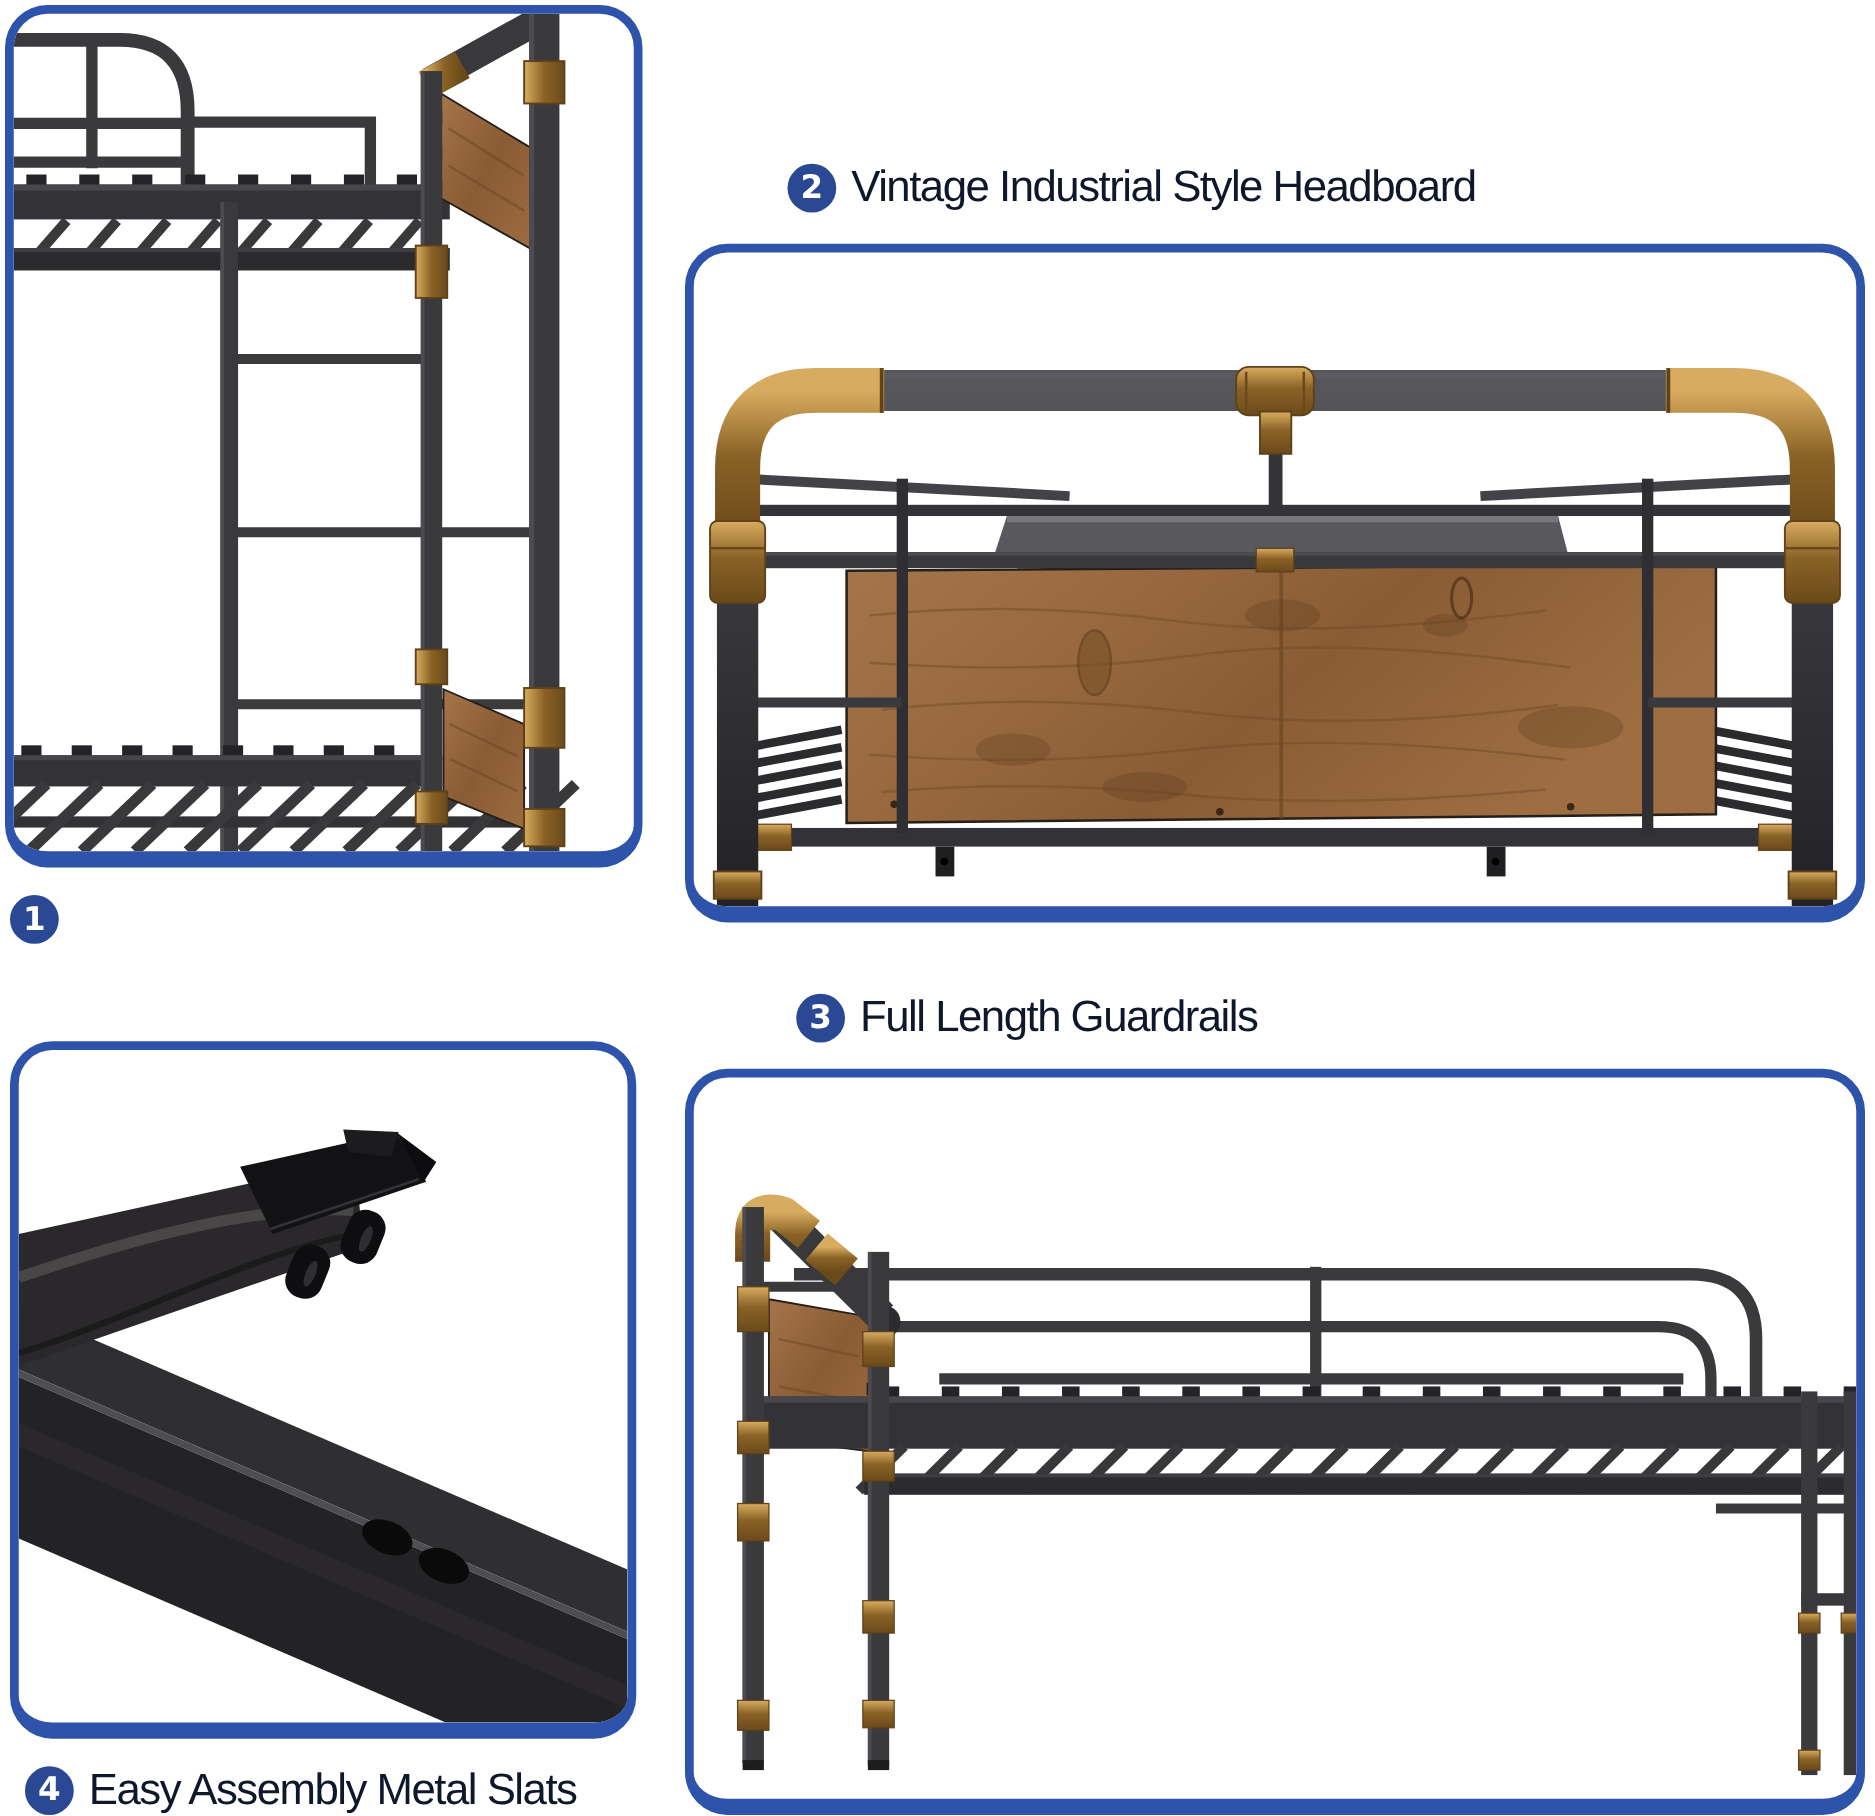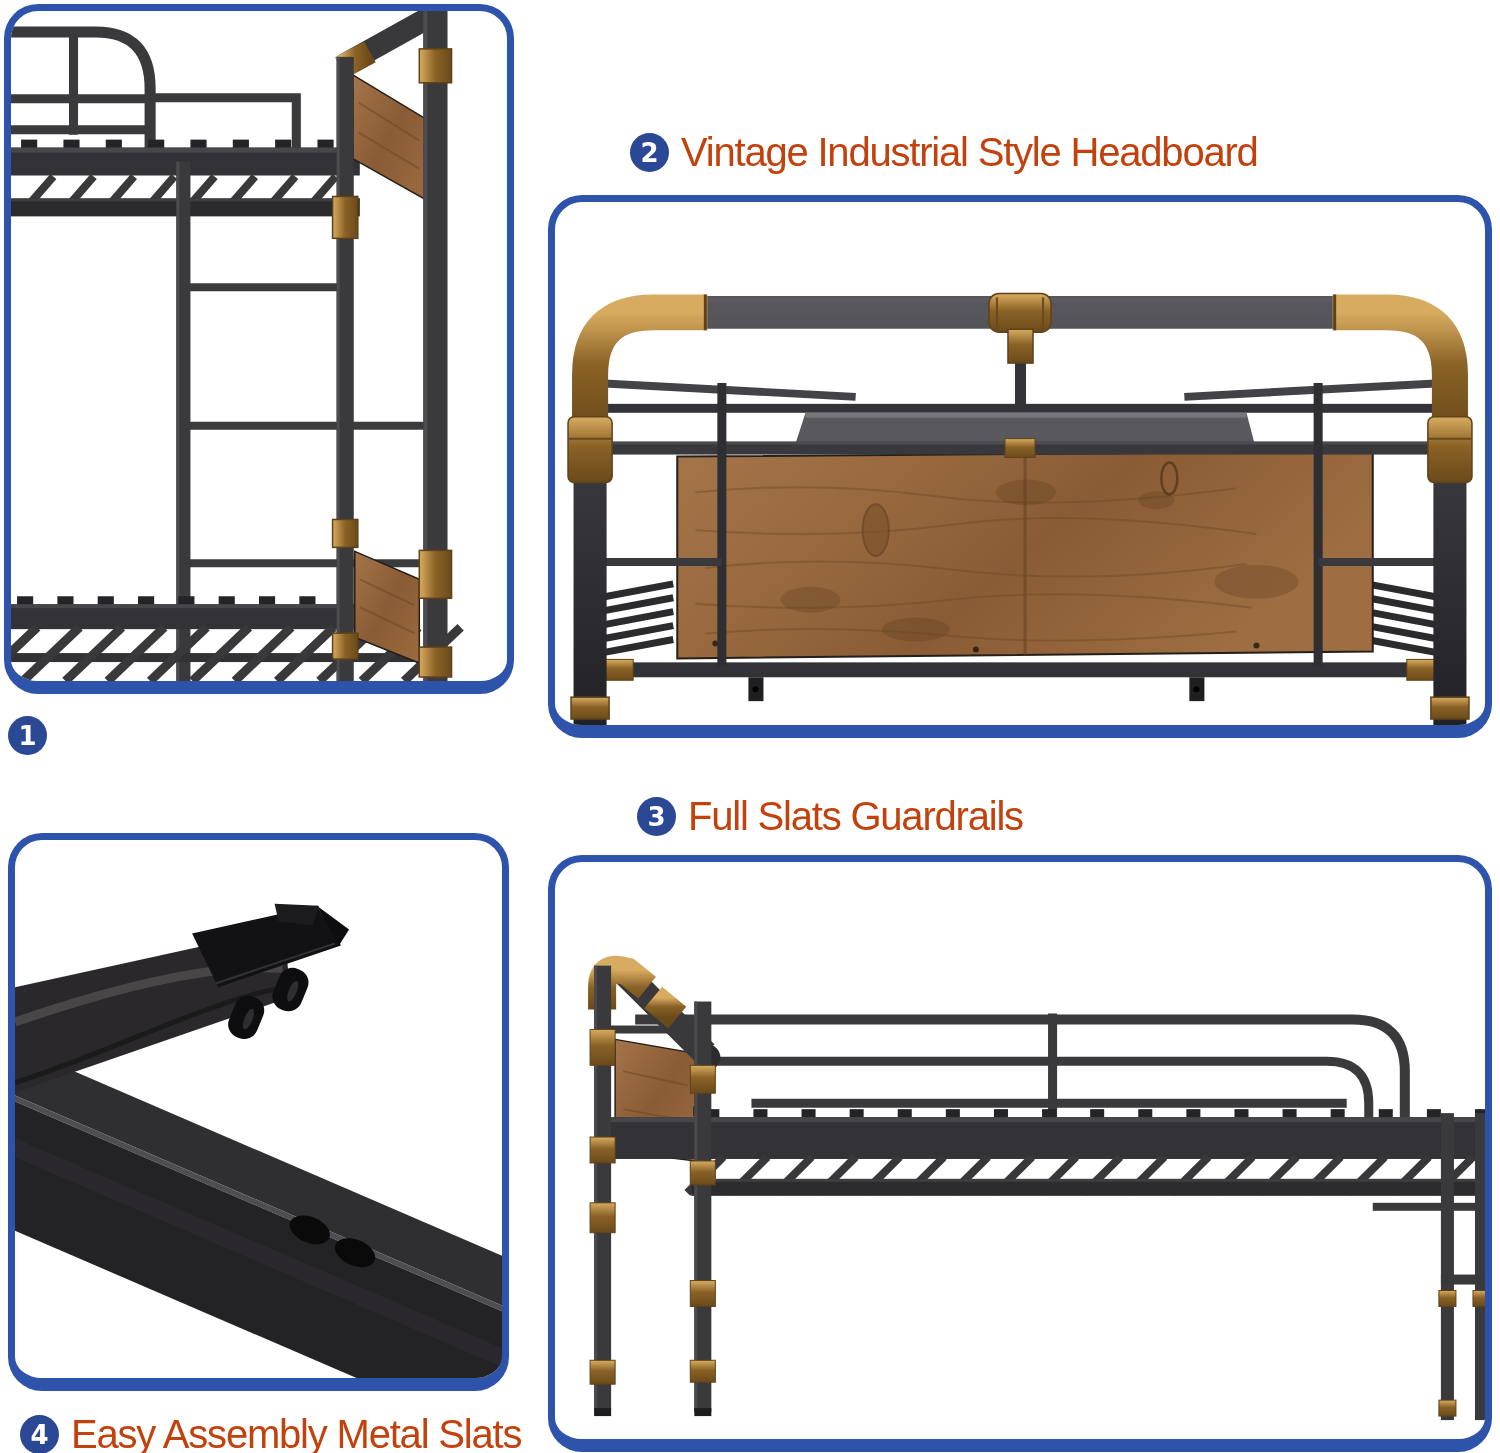--- a/index.html
+++ b/index.html
@@ -5,21 +5,21 @@
   html,body{margin:0;padding:0;background:#ffffff;}
   .canvas{position:relative;width:1500px;height:1453px;background:#ffffff;overflow:hidden;
           font-family:"Liberation Sans", sans-serif;}
   .panel{position:absolute;box-sizing:border-box;background:#ffffff;
          border:7px solid #2e53aa;border-bottom-width:13px;border-radius:34px;overflow:hidden;}
   .panel svg{display:block;width:100%;height:100%;}
   .feature{position:absolute;display:flex;align-items:center;gap:12px;white-space:nowrap;}
   .badge{width:39px;height:39px;border-radius:50%;background:#2a4893;color:#ffffff;
          display:flex;align-items:center;justify-content:center;
          font-size:26px;font-weight:700;font-family:"DejaVu Sans",sans-serif;flex:0 0 auto;}
-  .ftxt{font-size:40px;letter-spacing:-1.2px;color:#c2410c;}
+  .ftxt{font-size:35px;letter-spacing:-1.2px;color:#0f172a;}
 </style>
 </head>
 <body>
 
 <div class="canvas">
 
   <section class="panel" style="left:4px;top:4px;width:510px;height:690px">
     <svg viewBox="0 0 492 672" preserveAspectRatio="none">
       <defs>
         <linearGradient id="wood1" x1="0" y1="0" x2="1" y2="1">
@@ -386,21 +386,21 @@
     <span class="badge">1</span>
   </div>
 
   <div class="feature" style="left:630px;top:130px">
     <span class="badge">2</span>
     <span class="ftxt">Vintage Industrial Style Headboard</span>
   </div>
 
   <div class="feature" style="left:637px;top:794px">
     <span class="badge">3</span>
-    <span class="ftxt">Full Slats Guardrails</span>
+    <span class="ftxt">Full Length Guardrails</span>
   </div>
 
   <div class="feature" style="left:20px;top:1412px">
     <span class="badge">4</span>
     <span class="ftxt">Easy Assembly Metal Slats</span>
   </div>
 
 </div>
 
 </body></html>

